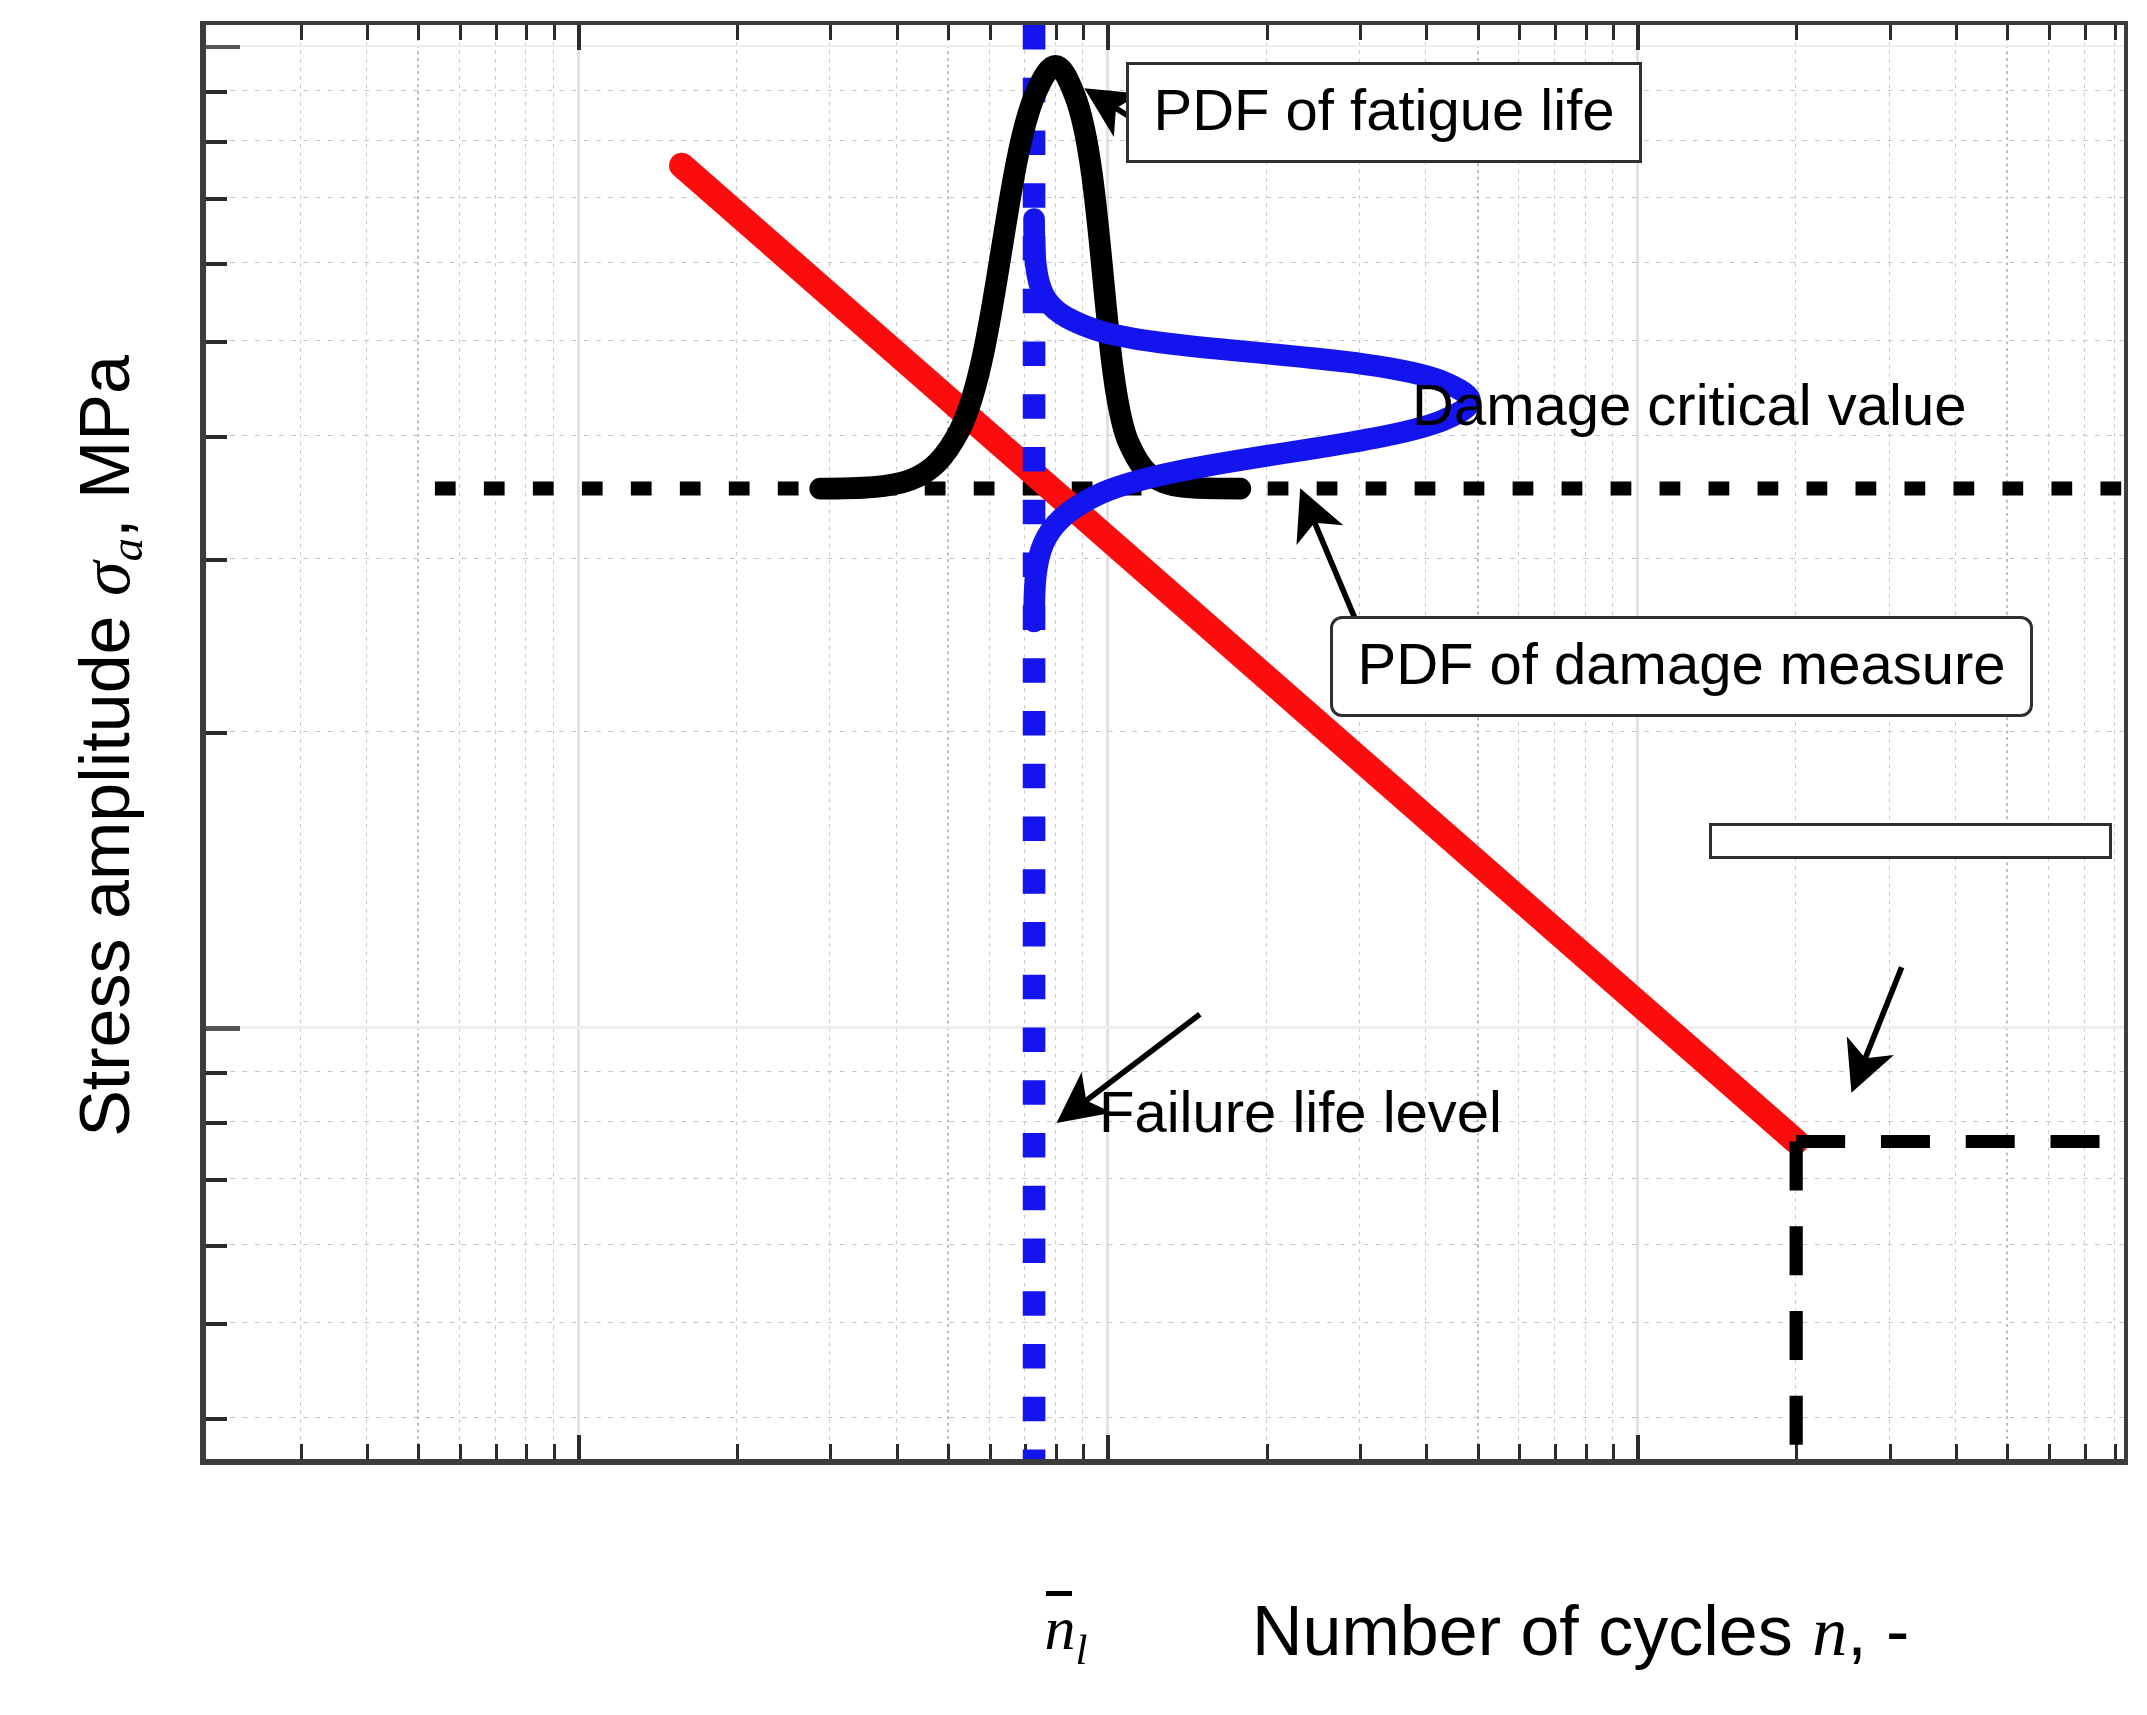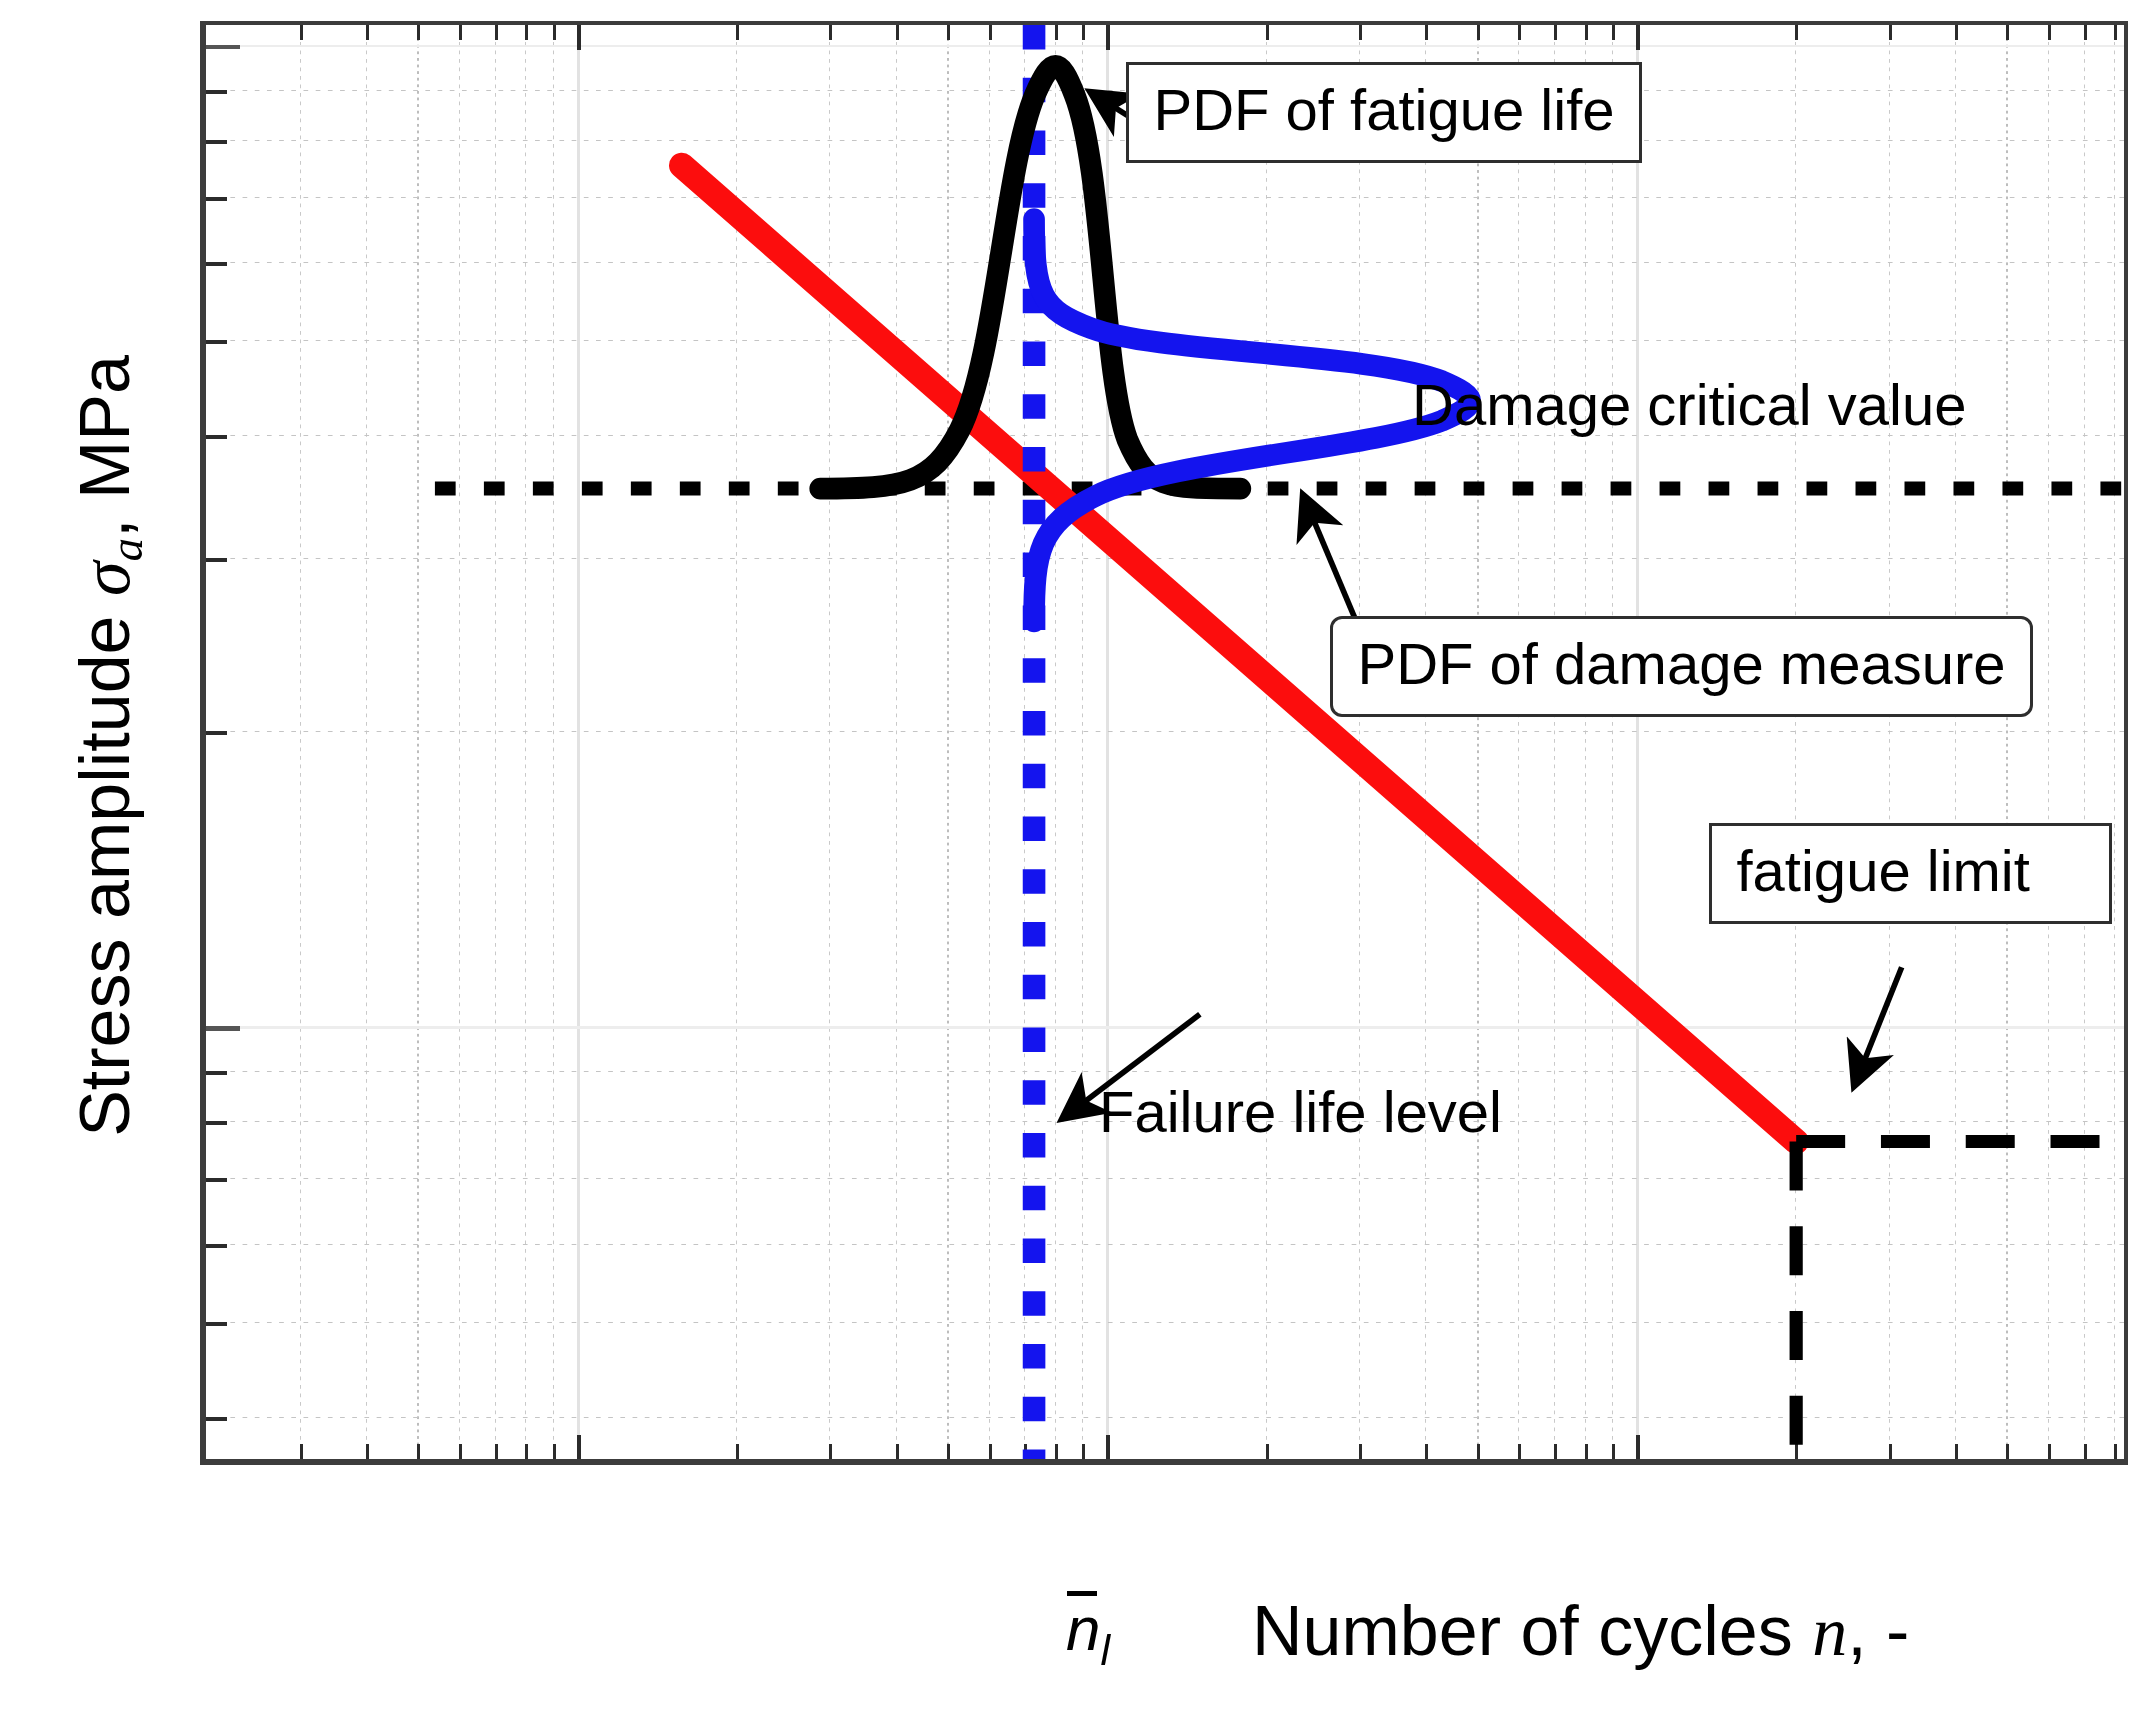--- a/index.html
+++ b/index.html
@@ -14,22 +14,22 @@
   }
   #ylabel .it{font-family:"Liberation Serif",serif;font-style:italic;}
   #ylabel .sub{font-size:47px;vertical-align:-13px;font-family:"Liberation Serif",serif;font-style:italic;}
 
   #xlabel{
     position:absolute;left:1252px;top:1591px;font-size:70px;color:#000;white-space:nowrap;
   }
   #xlabel .it{font-family:"Liberation Serif",serif;font-style:italic;}
 
   #xtick-nl{
-    position:absolute;left:1036px;top:1593px;width:104px;text-align:center;
-    font-size:62px;font-family:Liberation Sans, sans-serif;font-style:italic;color:#000;
+    position:absolute;left:1014px;top:1593px;width:104px;text-align:center;
+    font-size:62px;font-family:Liberation Serif, serif;font-style:italic;color:#000;
   }
   #xtick-nl .ov{position:relative;display:inline-block;}
   #xtick-nl .ov::before{
     content:"";position:absolute;left:4%;right:10%;top:-1.9px;height:4.7px;background:#000;
   }
   #xtick-nl .sb{font-size:43px;vertical-align:-15px;}
 
   
   #plot{
     position:absolute;left:200px;top:21px;width:1928px;height:1444px;
@@ -276,21 +276,20 @@
 
   <div class="anno" id="anno-damage-critical">
     <span>Damage critical value</span>
   </div>
 
   <div class="anno boxed" id="anno-pdf-damage">
     <span>PDF of damage measure</span>
   </div>
 
   <div class="anno boxed" id="anno-fatigue-limit">
-    <div>fatigue limit</div>
   </div>
 
   <div class="anno" id="anno-failure-life">
     <span>Failure life level</span>
   </div>
 
 </div>
 
 
 </body></html>

